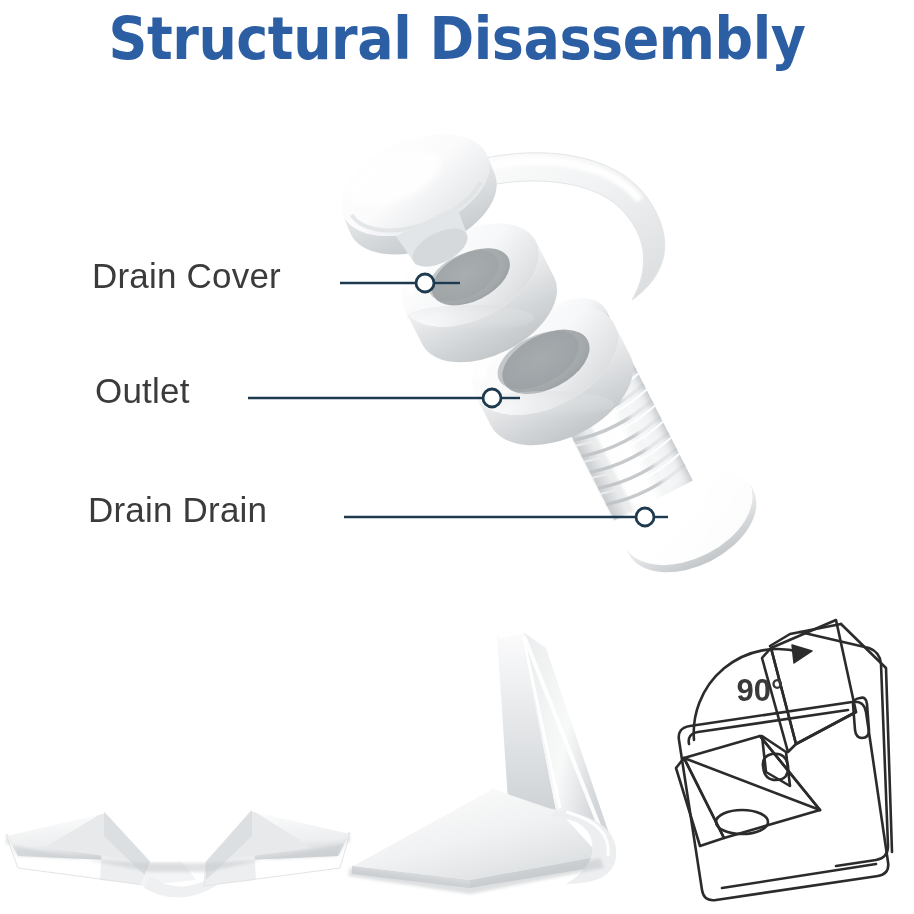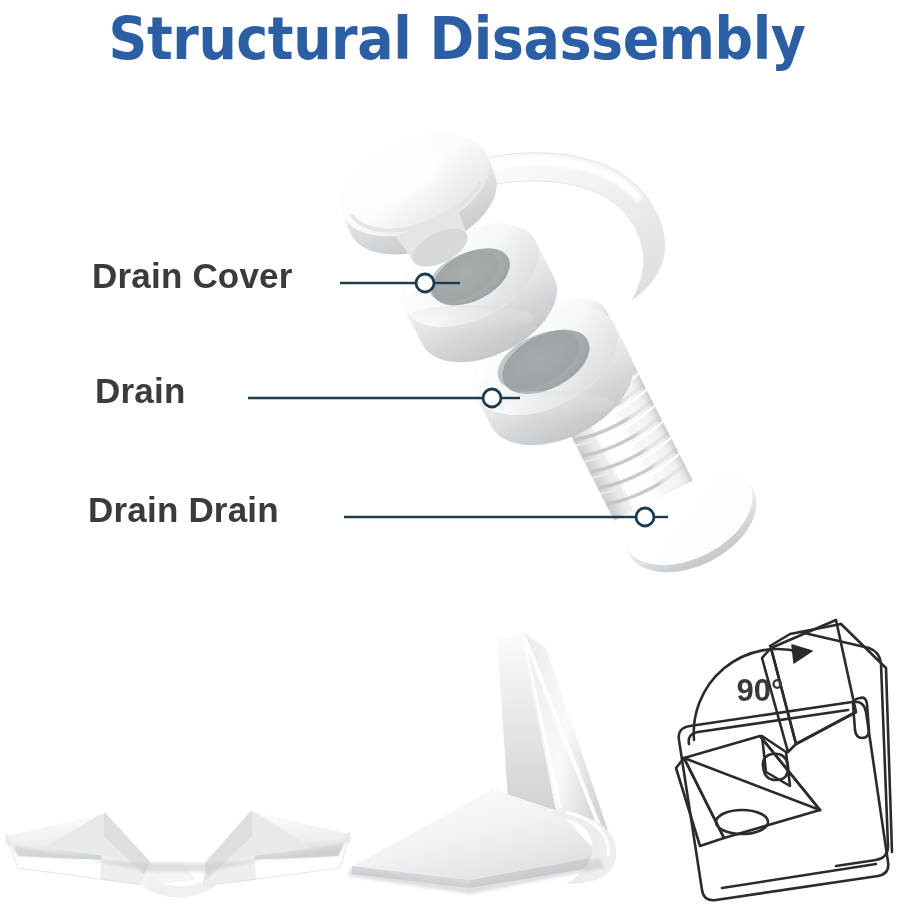--- a/index.html
+++ b/index.html
@@ -36,21 +36,21 @@
     transform-origin: 50% 50%;
     white-space: nowrap;
     user-select: none;
   }
 
   
   .callout-label {
     position: absolute;
     font-family: "Liberation Sans", "DejaVu Sans", sans-serif;
     font-size: 35px;
-    font-weight: 700;
+    font-weight: 400;
     color: #3b3b3b;
     white-space: nowrap;
     line-height: 1;
     letter-spacing: 0.2px;
   }
 
   
   .layer {
     position: absolute;
     left: 0;
@@ -239,21 +239,21 @@
     </g>
 
     <g>
       <line x1="344" y1="517" x2="636" y2="517" stroke="#1d3a4f" stroke-width="2.4"></line>
       <circle cx="645" cy="517" r="9" fill="#ffffff" stroke="#1d3a4f" stroke-width="2.8"></circle>
       <line x1="654" y1="517" x2="668" y2="517" stroke="#1d3a4f" stroke-width="2.4"></line>
     </g>
   </svg>
 
   <div class="callout-label" style="left:92px; top:258px;">Drain Cover</div>
-  <div class="callout-label" style="left:95px; top:373px;">Drain</div>
+  <div class="callout-label" style="left:95px; top:373px;">Outlet</div>
   <div class="callout-label" style="left:88px; top:492px;">Drain Drain</div>
 
   <svg class="layer" viewBox="0 0 914 914">
     <defs>
       <linearGradient id="gFaceA" x1="0" y1="0" x2="0.7" y2="1">
         <stop offset="0%" stop-color="#ffffff"></stop>
         <stop offset="60%" stop-color="#f0f1f2"></stop>
         <stop offset="100%" stop-color="#dcdfe1"></stop>
       </linearGradient>
       <linearGradient id="gFaceB" x1="0" y1="0" x2="1" y2="0.4">

